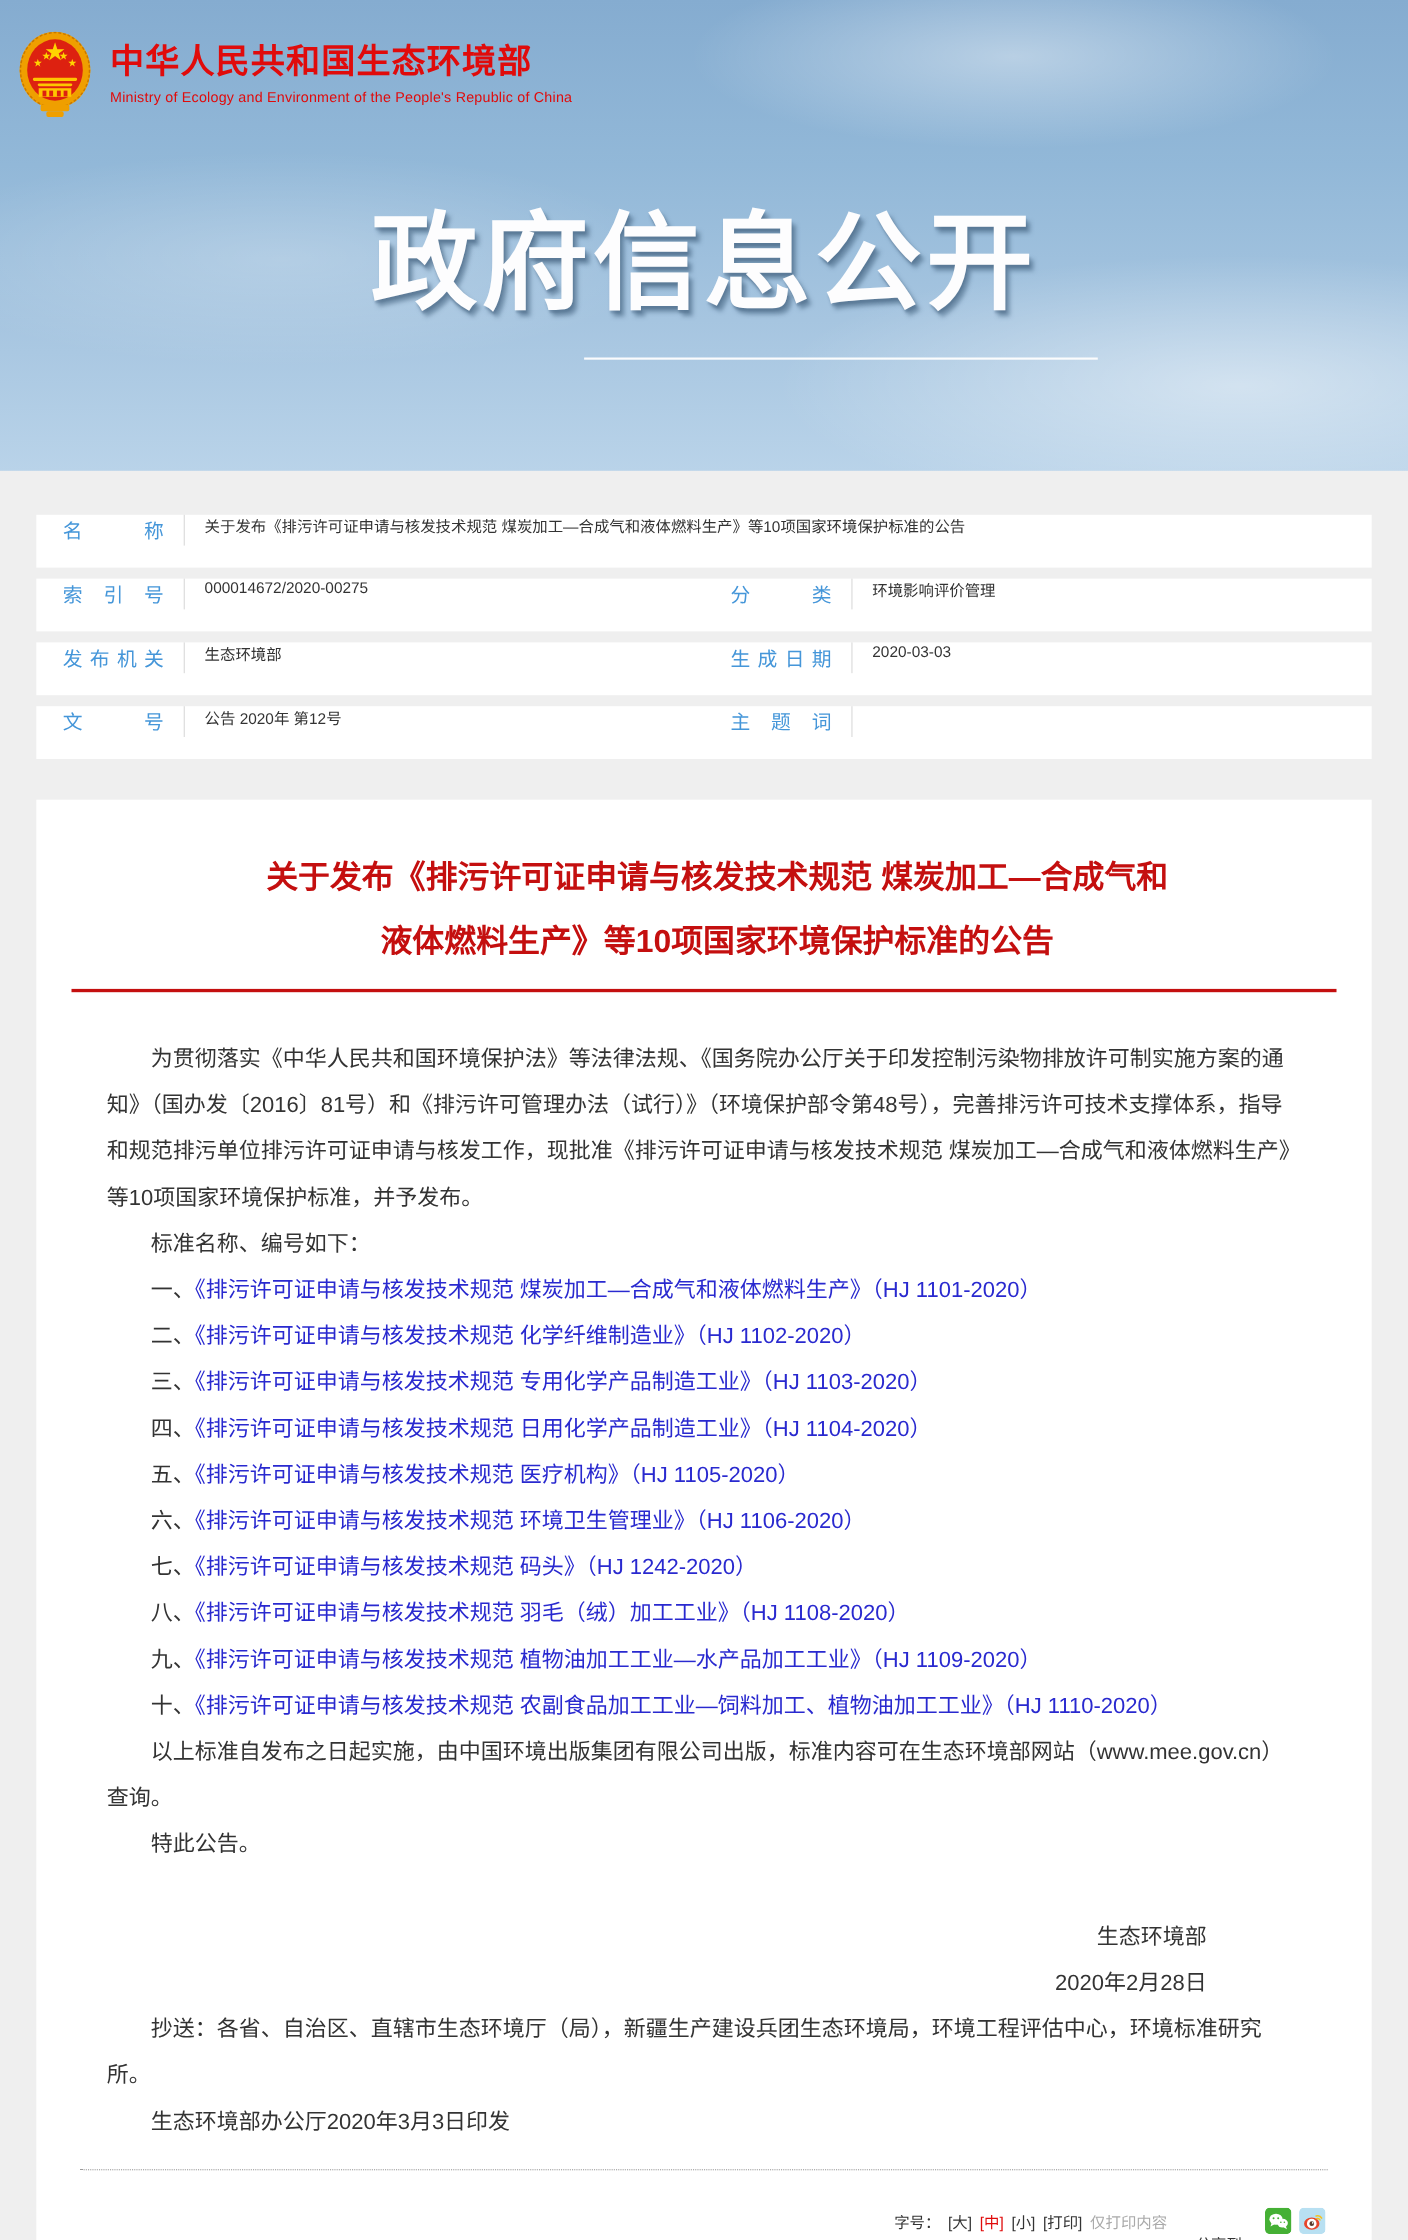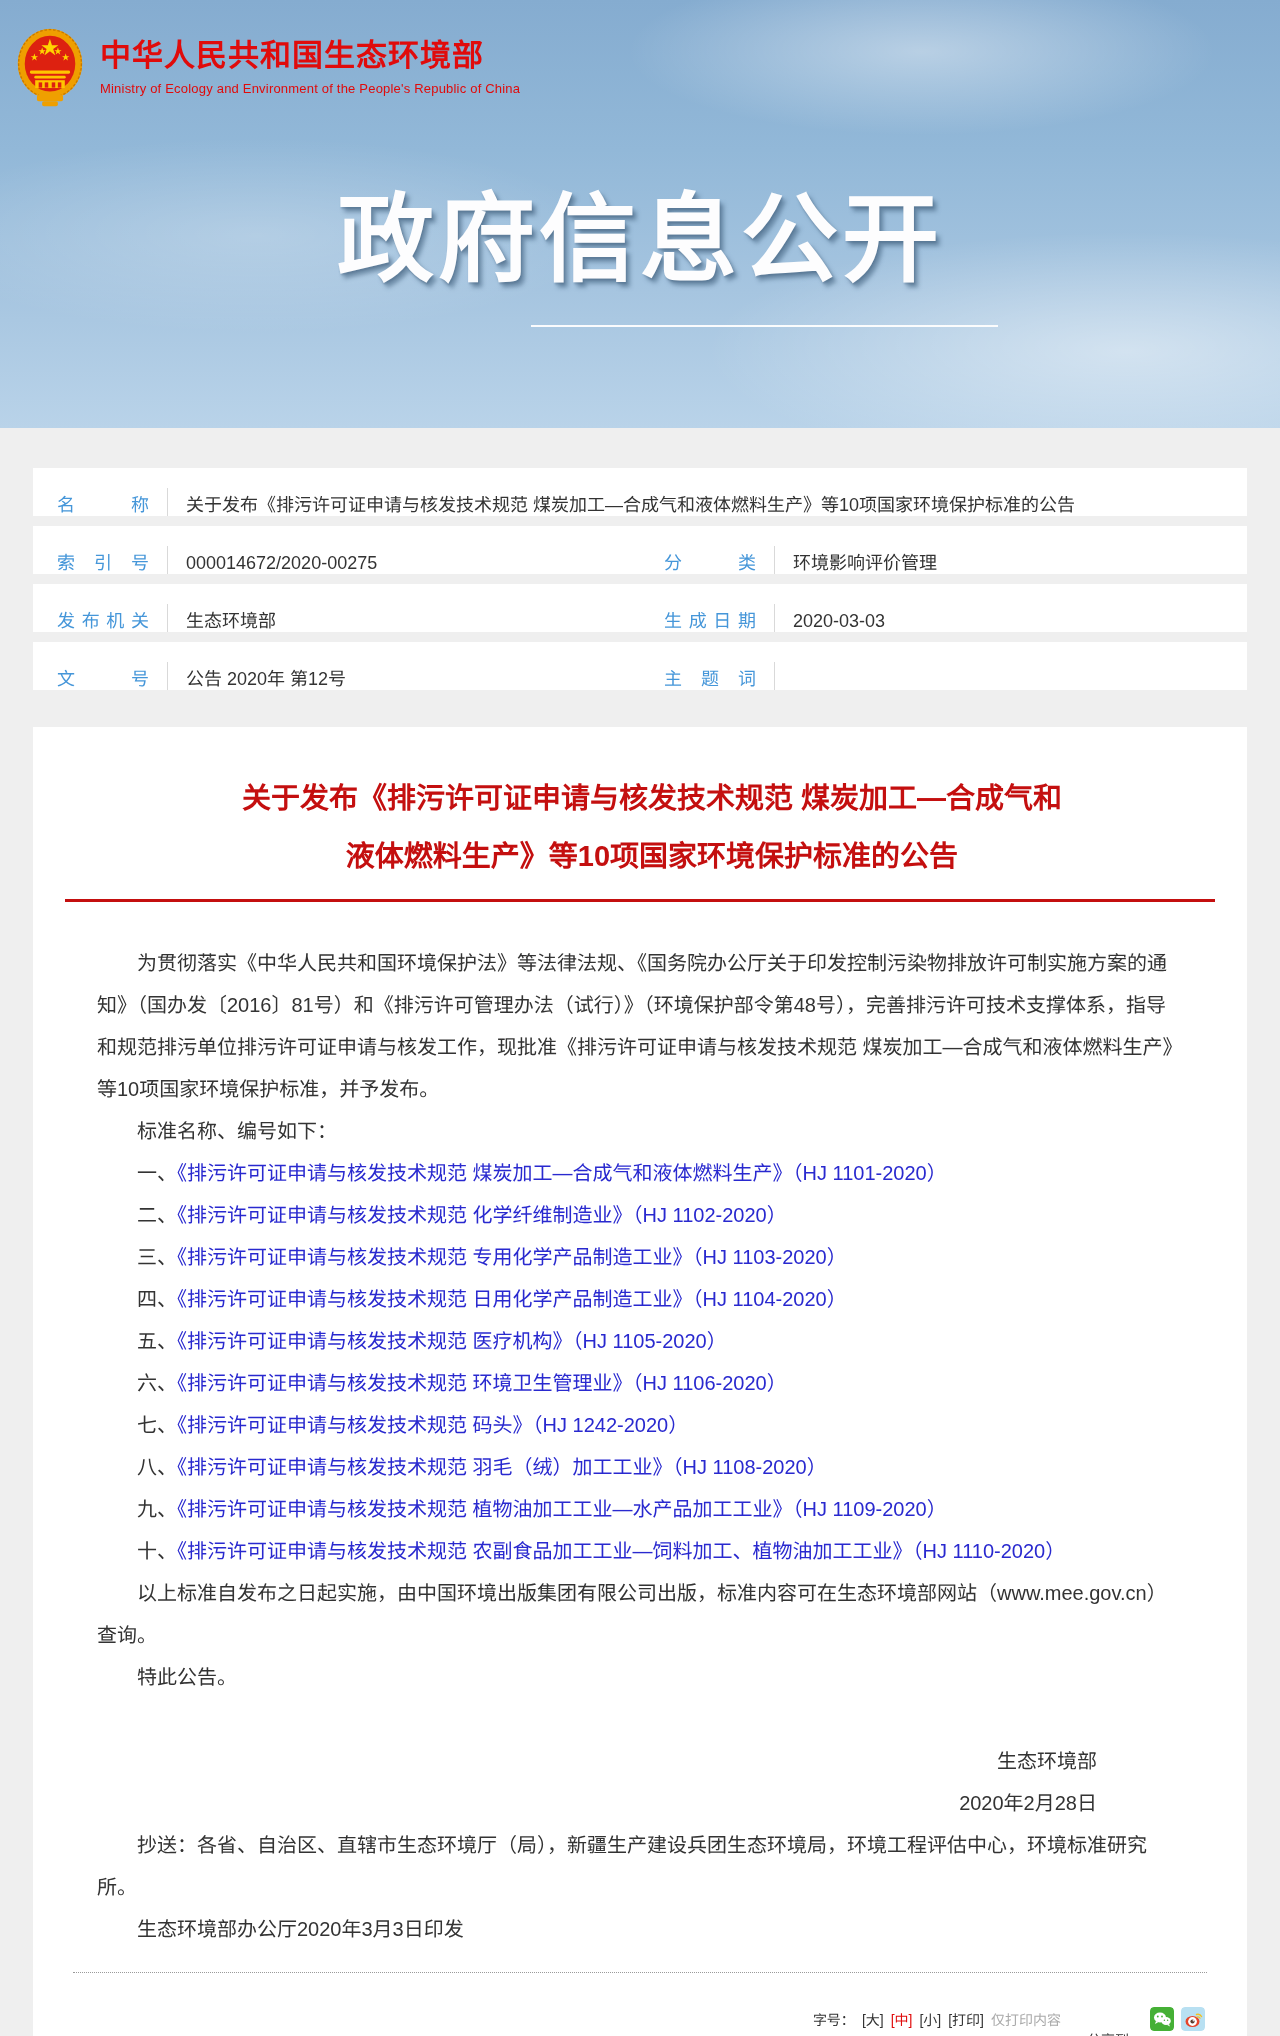--- a/index.html
+++ b/index.html
@@ -44,30 +44,30 @@
     position:absolute; top:325px; left:41.5%;
     width:36.5%; height:2px; background:#fefefe; opacity:.95;
   }
 
   
   .meta-table { margin:40px 33px 0; }
   .meta-row {
     display:flex; align-items:center;
     background:#fff; height:48px; margin-bottom:10px;
   }
-  .meta-cell { display:flex; align-items:flex-end; flex:1; height:100%; }
+  .meta-cell { display:flex; align-items:flex-start; flex:1; height:100%; }
   .meta-label {
     display:inline-block; width:92px; margin-left:24px; flex:none;
     color:#4596d9; font-size:18px;
     text-align:justify; text-align-last:justify;
   }
   .meta-div {
     width:1px; height:28px; background:#d9d9d9; margin:0 18px; flex:none;
   }
-  .meta-value { font-size:18px; color:#333; white-space:nowrap; }
+  .meta-value { font-size:14px; color:#333; white-space:nowrap; }
 
   
   .doc-card {
     margin:37px 33px 0; background:#fff;
     padding:42px 0 40px;
   }
   .doc-title {
     text-align:center; color:#c40f0f; font-weight:bold;
     font-size:29px; line-height:58px;padding-left:24px;
   }

